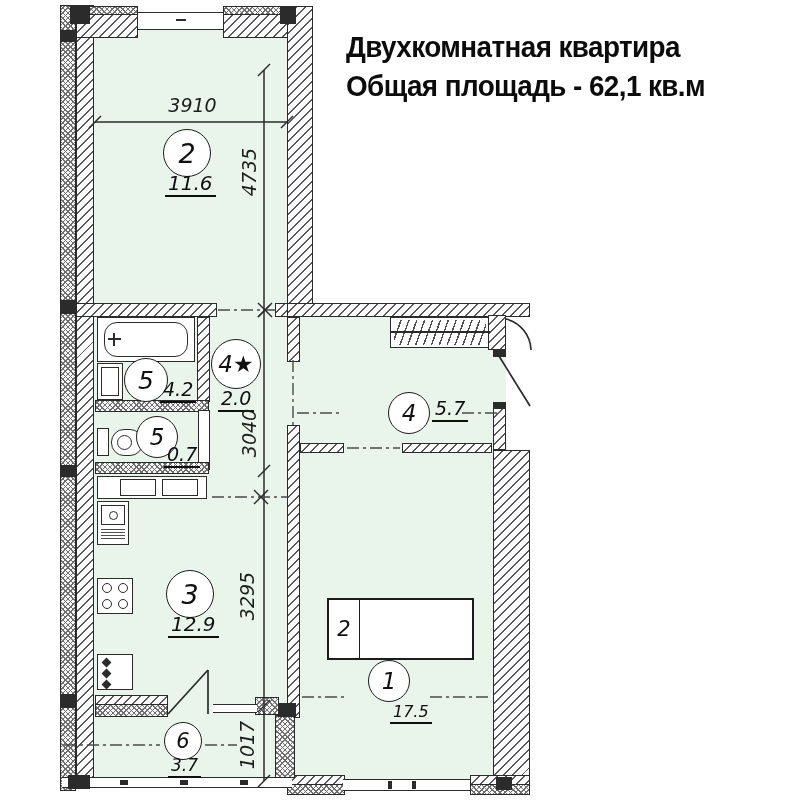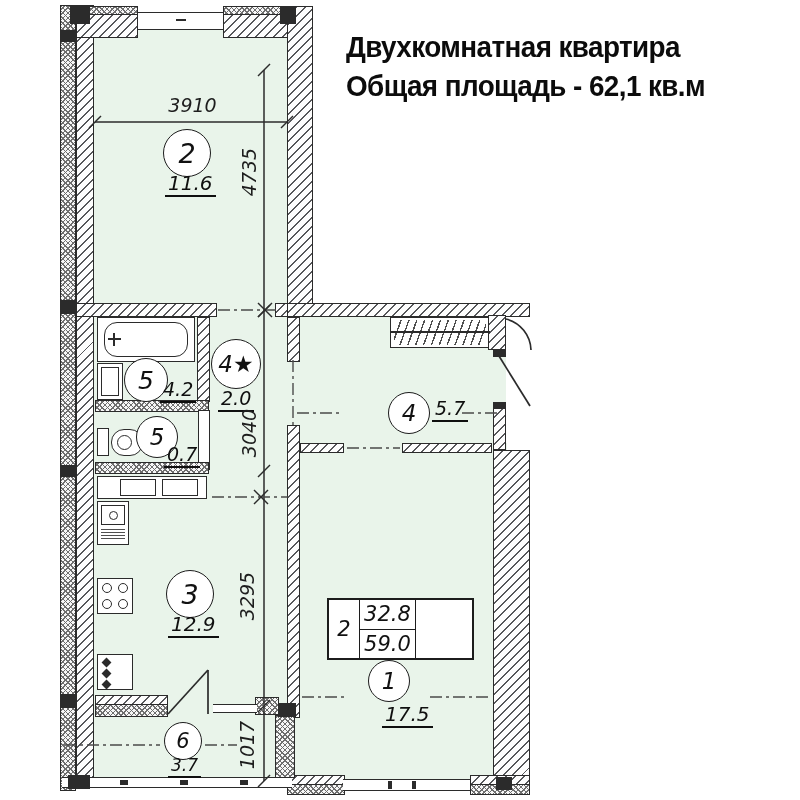--- a/index.html
+++ b/index.html
@@ -217,37 +217,33 @@
 <div class="area-num" style="left:432px;top:398px;font-size:19px">5.7</div>
 
 <div class="circle" style="left:166px;top:570px;width:48px;height:48px;font-size:27px">
   <span>3</span>
   </div>
 <div class="area-num" style="left:168px;top:613px;font-size:20px">12.9</div>
 
 <div class="circle" style="left:368px;top:660px;width:42px;height:42px;font-size:23px">
   <span>1</span>
   </div>
-<div class="area-num" style="left:382px;top:703px;font-size:20px">17.5</div>
+<div class="area-num" style="left:390px;top:703px;font-size:16px">17.5</div>
 
 <div class="circle" style="left:164px;top:722px;width:38px;height:38px;font-size:21px">
   <span>6</span>
   </div>
 <div class="area-num" style="left:168px;top:756px;font-size:17px">3.7</div>
 
 <div class="dim" style="left:150px;top:94px;width:85px">3910</div>
 <div class="dim rot" style="left:221px;top:159px;width:60px;height:26px">4735</div>
 <div class="dim rot" style="left:221px;top:420px;width:60px;height:26px">3040</div>
 <div class="dim rot" style="left:219px;top:583px;width:60px;height:26px">3295</div>
 <div class="dim rot" style="left:219px;top:732px;width:60px;height:26px">1017</div>
 
 <div class="atable">
   <div class="c c1">2</div>
-  <div class="c2">
-    <div class="t">32.8</div>
-    <div class="b">59.0</div>
-  </div>
 </div>
 
 <div class="title">
   <div>Двухкомнатная квартира</div>
   <div>Общая площадь - 62,1 кв.м</div>
 </div>
 
 </body></html>

